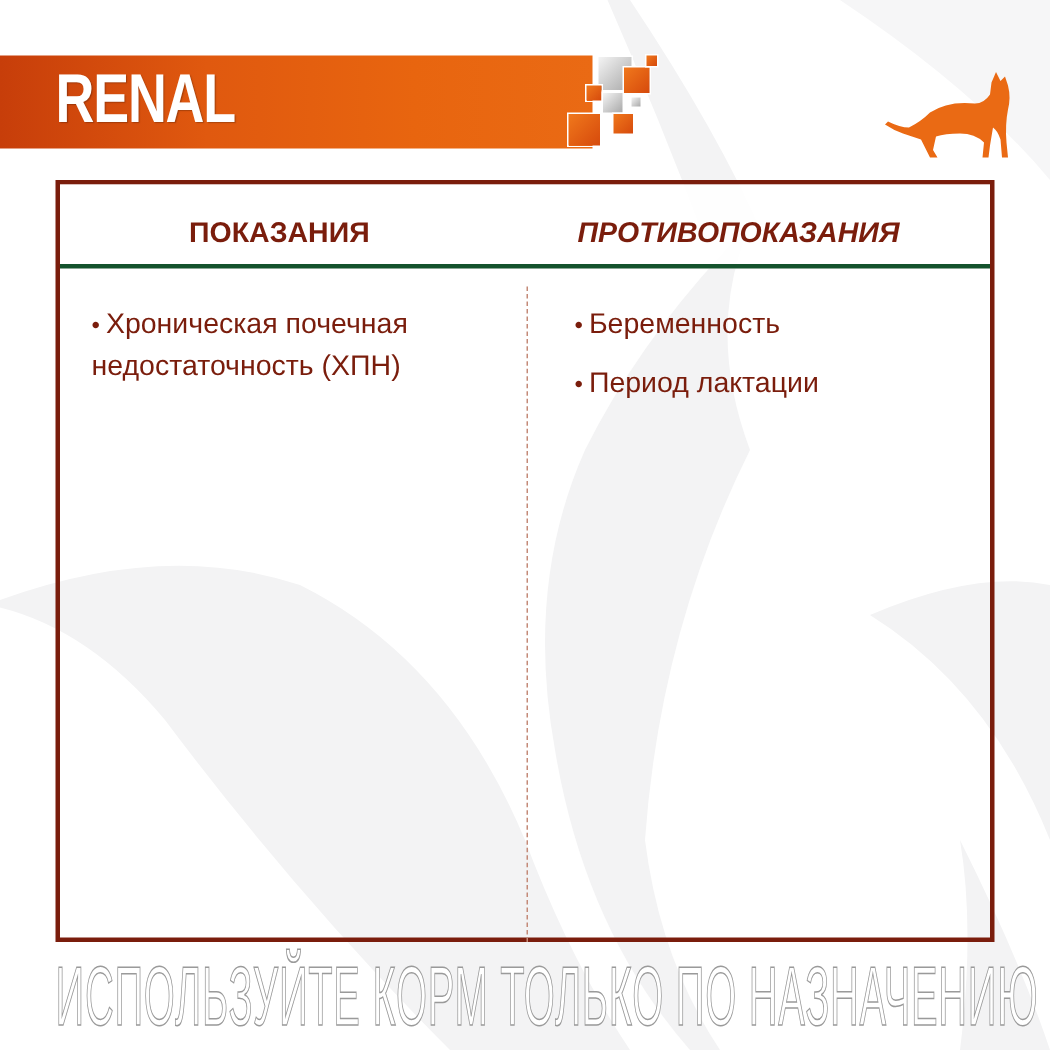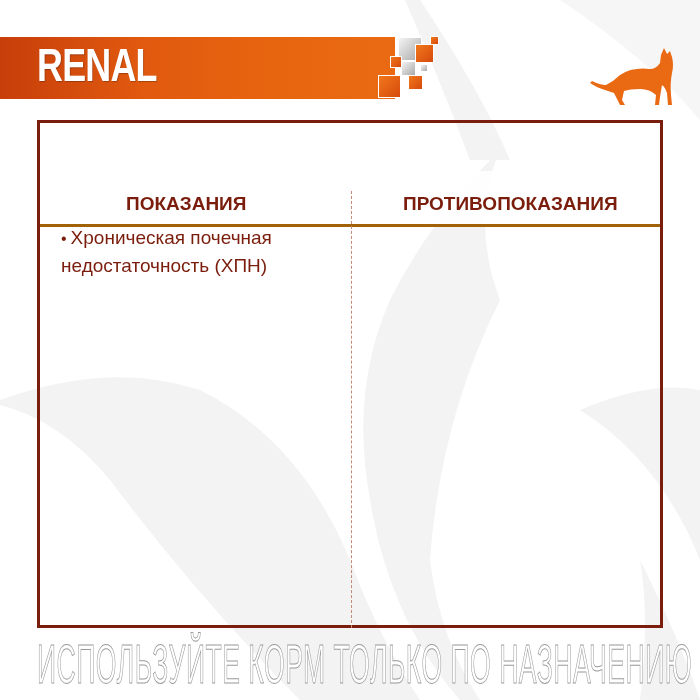--- a/index.html
+++ b/index.html
@@ -27,39 +27,38 @@
     .sq.g { background: linear-gradient(135deg, #f4f4f4, #a9a9a9); }
 
     .cat { position: absolute; left: 588px; top: 45px; width: 100px; height: 62px; z-index: 3; }
 
     .table {
       position: absolute; left: 37px; top: 120px; width: 626px; height: 508px;
       border: 3px solid #7a1d0c; z-index: 2; background: transparent;
     }
     .table-head {
       position: absolute; left: 0; top: 0; width: 100%; height: 56px;
-      border-bottom: 3px solid #a16207; background: rgba(255,255,255,0.85); margin-top: 48px;
+      border-bottom: 3px solid #14532d; background: rgba(255,255,255,0.85);
     }
     .col-title {
       position: absolute; top: 22px; font-weight: bold; font-size: 19px; color: #7a1d0c;
       font-family: "Liberation Sans", sans-serif; letter-spacing: 0px;
     }
     .col-title.left { left: 86px; }
-    .col-title.right { left: 363px; }
+    .col-title.right { left: 345px; font-style: italic; }
     .divider {
       position: absolute; left: 311px; top: 68px; width: 0; height: 437px;
       border-left: 1px dashed #c48a78;
     }
     .list { position: absolute; list-style: none; }
     .list.left { left: 21px; top: 80px; width: 285px; }
     .list.right { left: 343px; top: 80px; width: 270px; }
     .list li {
       font-size: 19px; line-height: 27px; color: #7a1d0c; margin-bottom: 11px;
       font-family: "Liberation Sans", sans-serif;
-      margin-top: 21px;
     }
     .bullet { font-size: 16px; margin-right: 4px; }
 
     .footer-note {
       position: absolute; left: 37px; top: 634px; z-index: 2;
       font-size: 56px; line-height: 60px; color: #ffffff;
       -webkit-text-stroke: 1px #9a9a9a;
       font-family: "Liberation Sans", sans-serif; font-weight: normal;
       transform: scaleX(0.475); transform-origin: left top; white-space: nowrap;
       letter-spacing: 1px;
@@ -99,15 +98,19 @@
   <div class="table-head">
     <div class="col-title left">ПОКАЗАНИЯ</div>
     <div class="col-title right">ПРОТИВОПОКАЗАНИЯ</div>
   </div>
   <div class="divider"></div>
 
   <ul class="list left">
     <li><span class="bullet">•</span><span>Хроническая почечная недостаточность (ХПН)</span></li>
   </ul>
 
+  <ul class="list right">
+    <li><span class="bullet">•</span><span>Беременность</span></li>
+    <li><span class="bullet">•</span><span>Период лактации</span></li>
+  </ul>
 </div>
 
 <div class="footer-note">ИСПОЛЬЗУЙТЕ КОРМ ТОЛЬКО ПО НАЗНАЧЕНИЮ ВРАЧА</div>
 
 </body></html>

